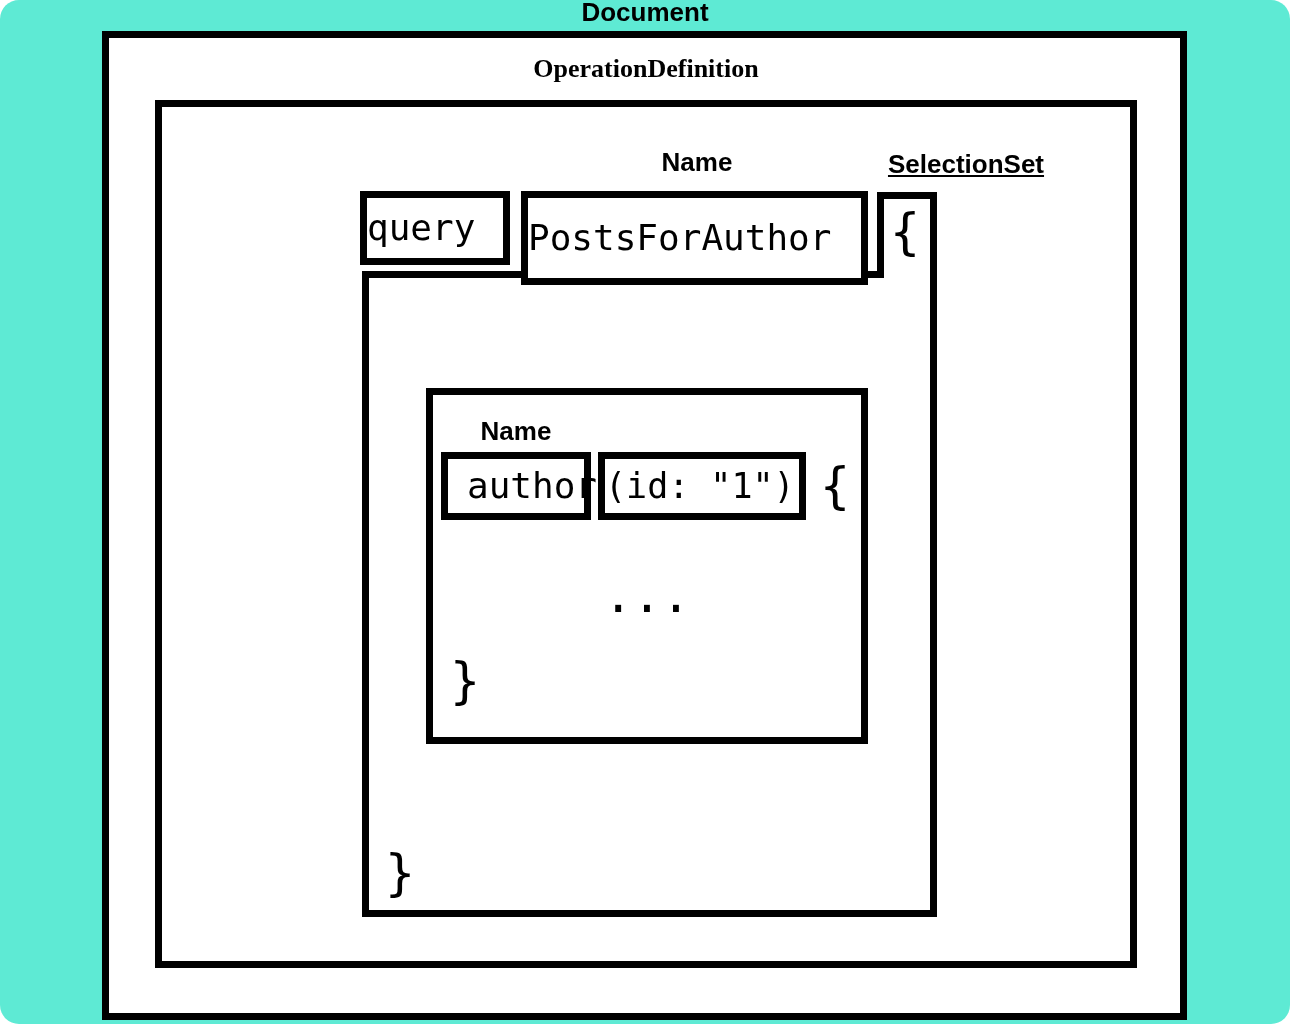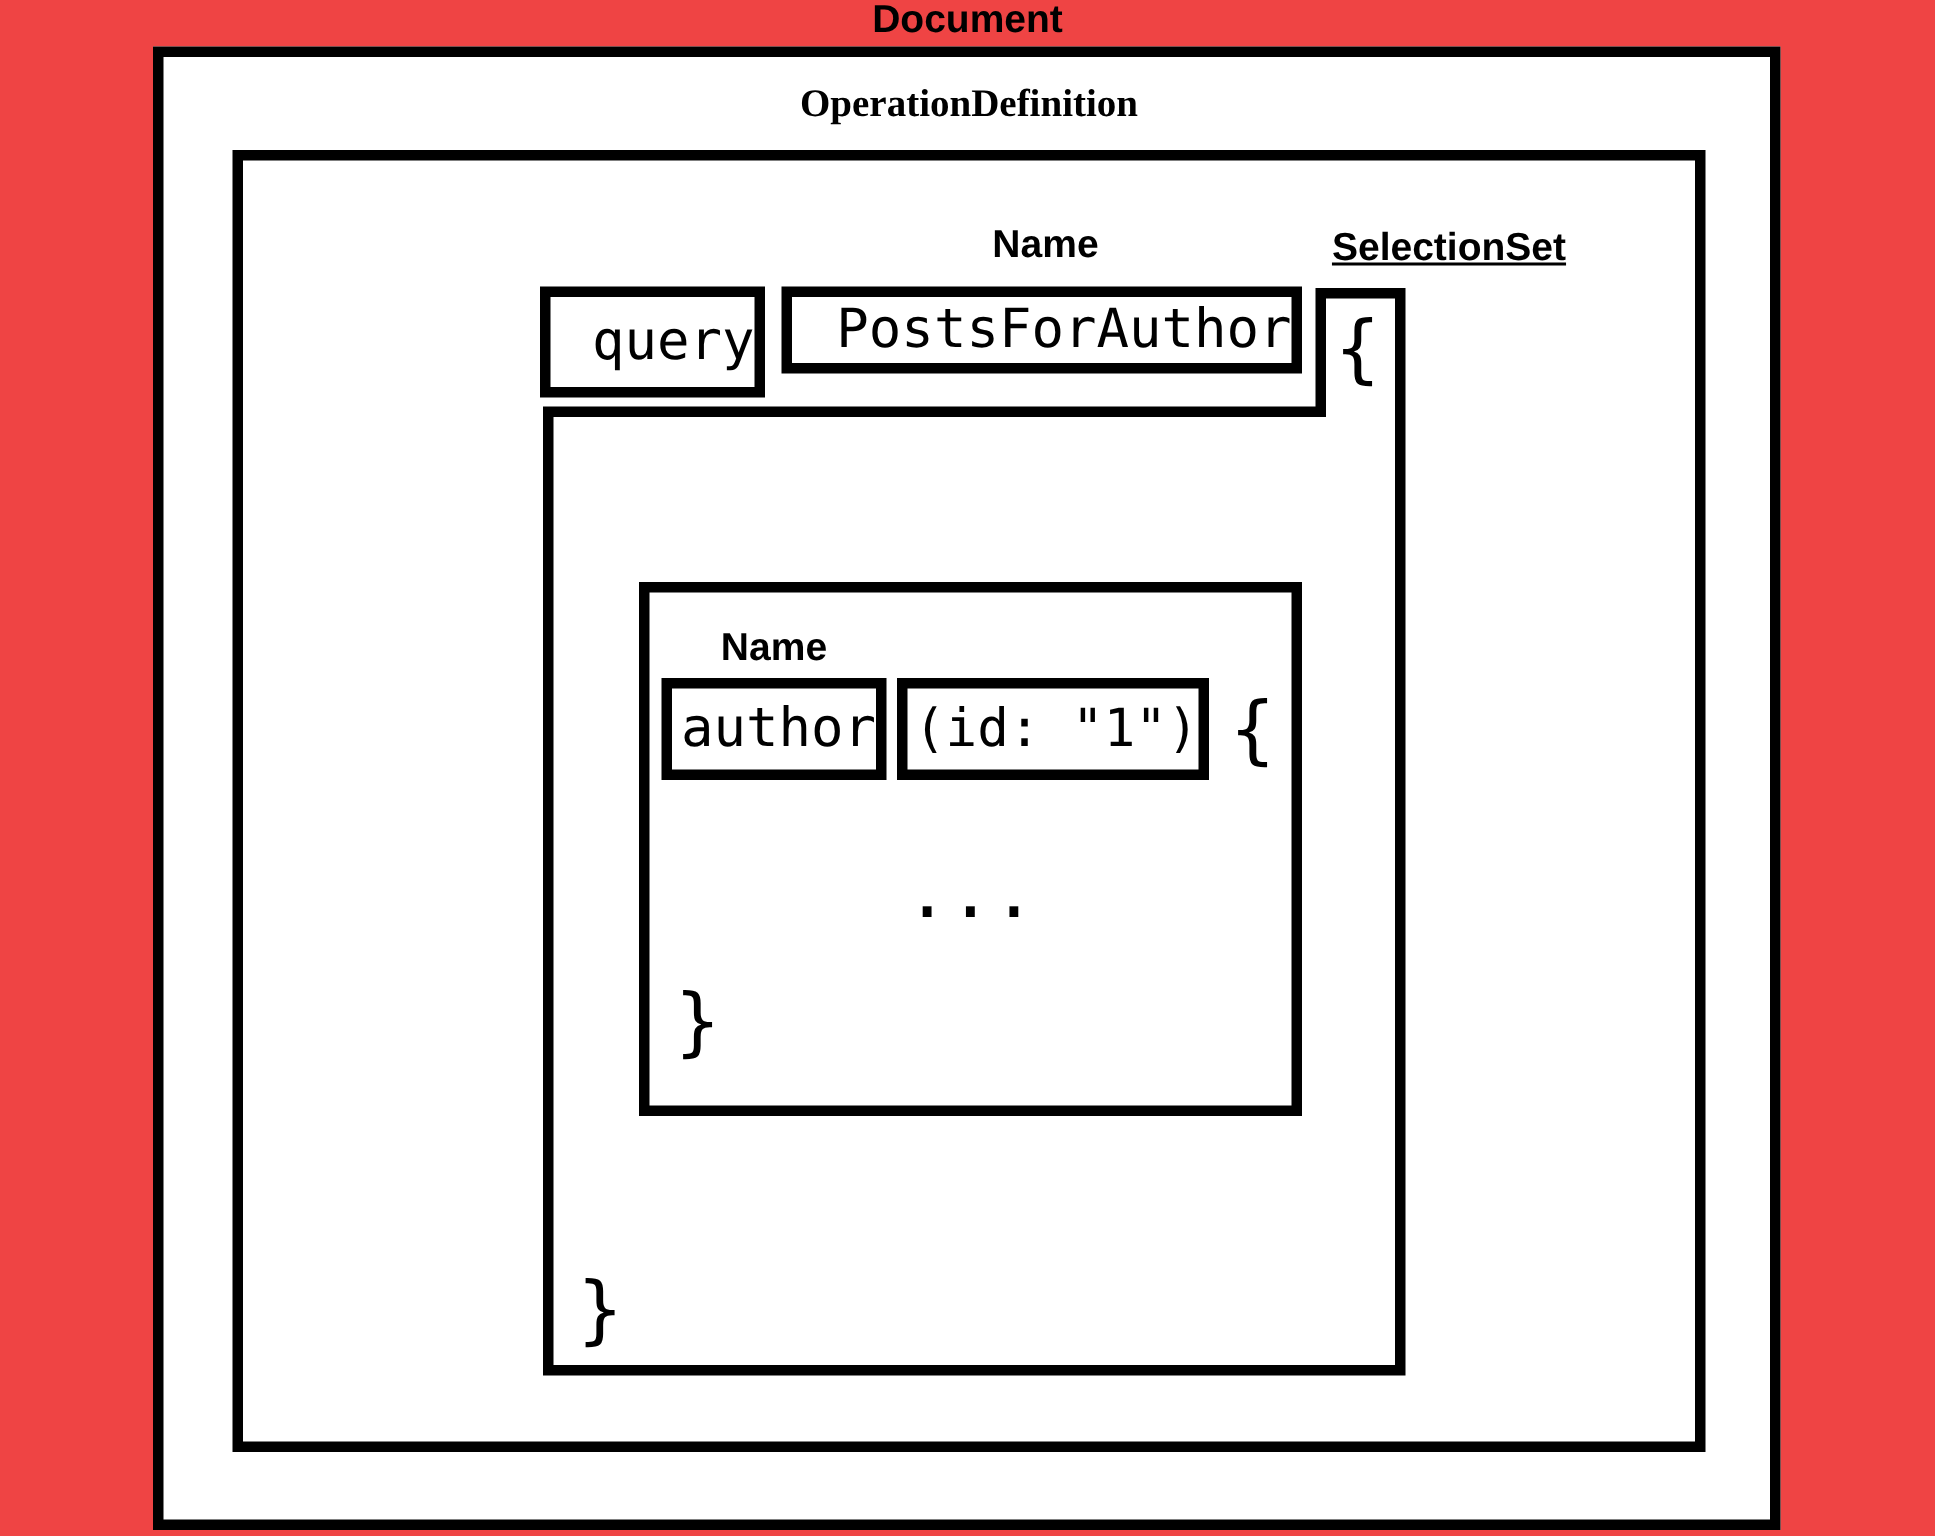--- a/index.html
+++ b/index.html
@@ -4,42 +4,43 @@
 <style>
   html, body {
     margin: 0;
     padding: 0;
     background: #ffffff;
   }
   #canvas {
     position: relative;
     width: 1290px;
     height: 1024px;
-    background: #ef4444;
+    background: #5eead4;
     overflow: hidden;
     font-family: "Liberation Sans", sans-serif;
+    border-radius: 19px;
   }
   .lbl {
     position: absolute;
     font-family: "Liberation Sans", sans-serif;
     font-weight: bold;
     font-size: 26px;
     line-height: 30px;
     color: #000000;
     text-align: center;
     white-space: nowrap;
   }
   .box {
     position: absolute;
     box-sizing: border-box;
     border: 7px solid #000000;
     background: #ffffff;
     display: flex;
     align-items: center;
-    justify-content: flex-end;
+    justify-content: flex-start;
   }
   .code {
     font-family: "DejaVu Sans Mono", "Liberation Mono", monospace;
     color: #000000;
     white-space: pre;
   }
   .token {
     font-size: 36px;
     line-height: 36px;
   }
@@ -81,21 +82,21 @@
   <div class="lbl" style="left:866px; top:149px; width:200px;text-decoration:underline;">SelectionSet</div>
 
   <svg class="outline" width="1290" height="1024" viewBox="0 0 1290 1024">
     <path d="M 880.5 195.5 L 933.5 195.5 L 933.5 913.5 L 365.5 913.5 L 365.5 274.5 L 880.5 274.5 Z" fill="none" stroke="#000000" stroke-width="7"></path>
   </svg>
 
   <div class="box" style="left:360px; top:191px; width:150px; height:74px;">
     <span class="code token">query</span>
   </div>
 
-  <div class="box" style="left:521px; top:191px; width:347px; height:58px;padding-left:36px;">
+  <div class="box" style="left:521px; top:191px; width:347px; height:94px;">
     <span class="code token">PostsForAuthor</span>
   </div>
 
   <div class="brace code" style="left:879px; top:206px; width:52px;">{</div>
 
 
   <div class="box" style="left:426px; top:388px; width:442px; height:356px;"></div>
 
   <div class="lbl" style="left:441px; top:416px; width:150px;">Name</div>
 

